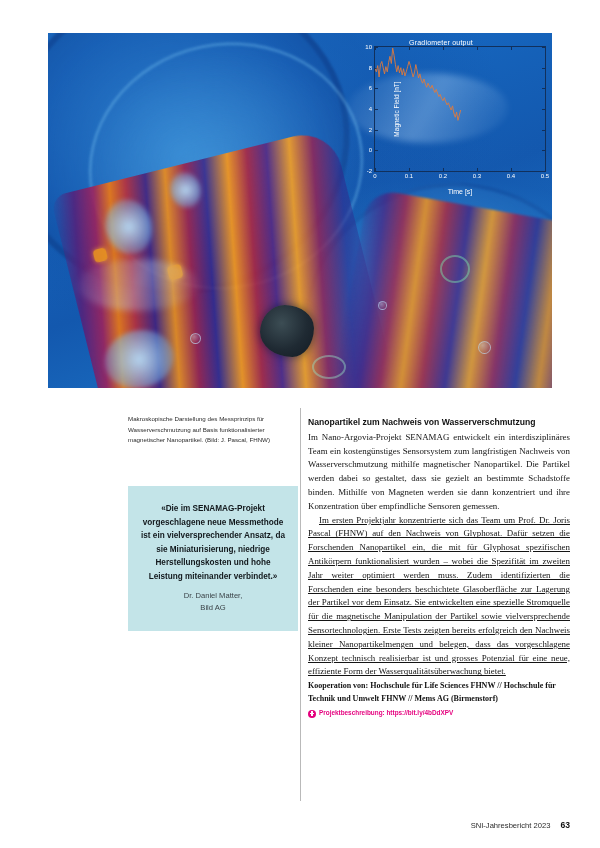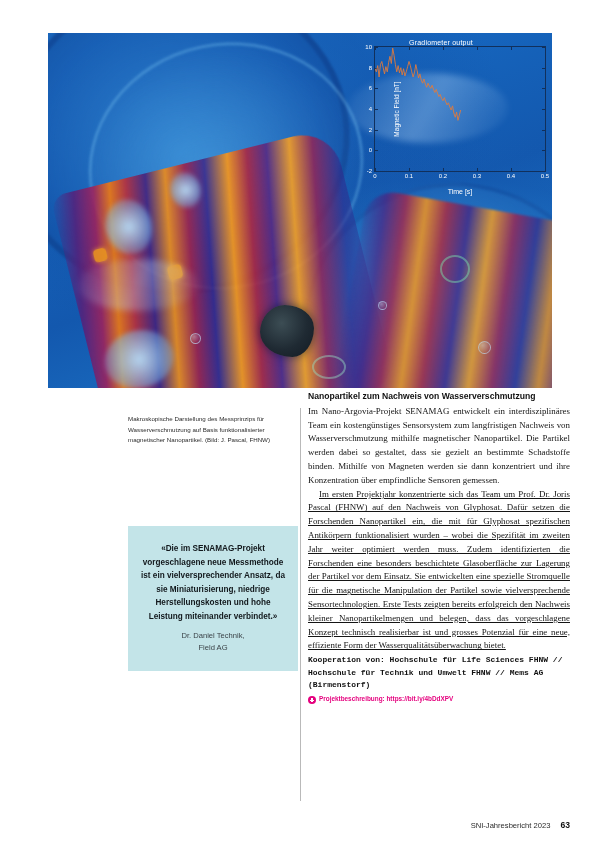--- a/index.html
+++ b/index.html
@@ -254,21 +254,20 @@
   }
   .quote-box {
     position: absolute;
     left: 128px;
     top: 486px;
     width: 170px;
     background: #c3e4e8;
     padding: 16px 13px 17px 13px;
     box-sizing: border-box;
     text-align: center;
-    margin-top: 40px;
   }
   .quote-text {
     font-size: 8.2px;
     line-height: 1.66;
     font-weight: bold;
     color: #12181c;
     margin: 0 0 6px 0;
   }
   .quote-attr {
     font-size: 7.6px;
@@ -282,21 +281,21 @@
     top: 408px;
     width: 1px;
     height: 393px;
     background: #b9b9b9;
   }
 
   
   .article {
     position: absolute;
     left: 308px;
-    top: 390px;
+    top: 416px;
     width: 262px;
   }
   .article h2 {
     margin: 0 0 2px 0;
     font-size: 8.6px;
     font-weight: bold;
     line-height: 1.5;
     color: #111111;
     font-family: "Liberation Sans", sans-serif;
   }
@@ -305,21 +304,21 @@
     font-family: "Liberation Serif", serif;
     font-size: 8.9px;
     line-height: 1.55;
     text-align: justify;
     color: #141414;
     hyphens: manual;
   }
   .article p.body + p.body { text-indent: 11px; text-decoration: underline; }
   .coop {
     margin: 1px 0 0 0;
-    font-family: Liberation Mono, monospace;
+    font-family: Liberation Serif, serif;
     font-size: 8px;
     font-weight: bold;
     line-height: 1.55;
     color: #111111;
   }
   .linkrow {
     display: flex;
     align-items: flex-start;
     gap: 3px;
     margin-top: 4px;
@@ -457,22 +456,22 @@
         <polyline id="series-path" fill="none" stroke="#e07a3c" stroke-width="0.9" vector-effect="non-scaling-stroke" stroke-linejoin="round" points="0.000,17.500 0.800,20.000 1.600,15.000 2.400,24.167 3.200,14.167 4.000,11.667 4.800,16.667 5.600,21.667 6.400,15.833 7.200,20.000 8.000,12.500 8.800,7.500 9.600,13.333 10.400,0.833 11.200,6.667 12.000,14.167 12.800,20.000 13.600,15.000 14.400,20.833 15.200,16.667 16.000,22.500 16.800,17.500 17.600,23.333 18.400,20.000 19.200,15.833 20.000,11.667 20.800,15.000 21.600,20.000 22.400,24.167 23.200,20.833 24.000,14.167 24.800,19.167 25.600,25.000 26.400,21.667 27.200,26.667 28.000,29.167 28.800,25.833 29.600,30.000 30.400,32.500 31.200,29.167 32.000,31.667 32.800,33.333 33.600,30.833 34.400,34.167 35.200,36.667 36.000,34.167 36.800,37.500 37.600,40.000 38.400,38.333 39.200,41.667 40.000,43.333 40.800,40.833 41.600,44.167 42.400,46.667 43.200,45.000 44.000,48.333 44.800,50.833 45.600,47.500 46.400,53.333 47.200,56.667 48.000,52.500 48.800,59.167 49.600,55.000 50.400,50.833"></polyline>
       </svg>
     </div>
   </div>
 </div>
 
 <div class="caption">Makroskopische Darstellung des Messprinzips für Wasserverschmutzung auf Basis funktionalisierter magnetischer Nanopartikel. (Bild: J. Pascal, FHNW)</div>
 
 <div class="quote-box">
   <p class="quote-text">«Die im SENAMAG-Projekt vorgeschlagene neue Messmethode ist ein vielversprechender Ansatz, da sie Miniaturisierung, niedrige Herstellungskosten und hohe Leistung miteinander verbindet.»</p>
-  <p class="quote-attr">Dr. Daniel Technik,</p>
-  <p class="quote-attr">Field AG</p>
+  <p class="quote-attr">Dr. Daniel Matter,</p>
+  <p class="quote-attr">Bild AG</p>
 </div>
 
 <div class="divider"></div>
 
 <div class="article">
   <h2>Nanopartikel zum Nachweis von Wasserverschmutzung</h2>
   <p class="body">Im Nano-Argovia-Projekt SENAMAG entwickelt ein interdisziplinäres Team ein kostengünstiges Sensorsystem zum langfristigen Nachweis von Wasserverschmutzung mithilfe magnetischer Nanopartikel. Die Partikel werden dabei so gestaltet, dass sie gezielt an bestimmte Schadstoffe binden. Mithilfe von Magneten werden sie dann konzentriert und ihre Konzentration über empfindliche Sensoren gemessen.</p>
   <p class="body">Im ersten Projektjahr konzentrierte sich das Team um Prof. Dr. Joris Pascal (FHNW) auf den Nachweis von Glyphosat. Dafür setzen die Forschenden Nanopartikel ein, die mit für Glyphosat spezifischen Antikörpern funktionalisiert wurden – wobei die Spezifität im zweiten Jahr weiter optimiert werden muss. Zudem identifizierten die Forschenden eine besonders beschichtete Glasoberfläche zur Lagerung der Partikel vor dem Einsatz. Sie entwickelten eine spezielle Stromquelle für die magnetische Manipulation der Partikel sowie vielversprechende Sensortechnologien. Erste Tests zeigten bereits erfolgreich den Nachweis kleiner Nanopartikelmengen und belegen, dass das vorgeschlagene Konzept technisch realisierbar ist und grosses Potenzial für eine neue, effiziente Form der Wasserqualitätsüberwachung bietet.</p>
   <p class="coop">Kooperation von: Hochschule für Life Sciences FHNW // Hochschule für Technik und Umwelt FHNW // Mems AG (Birmenstorf)</p>
   <div class="linkrow">

